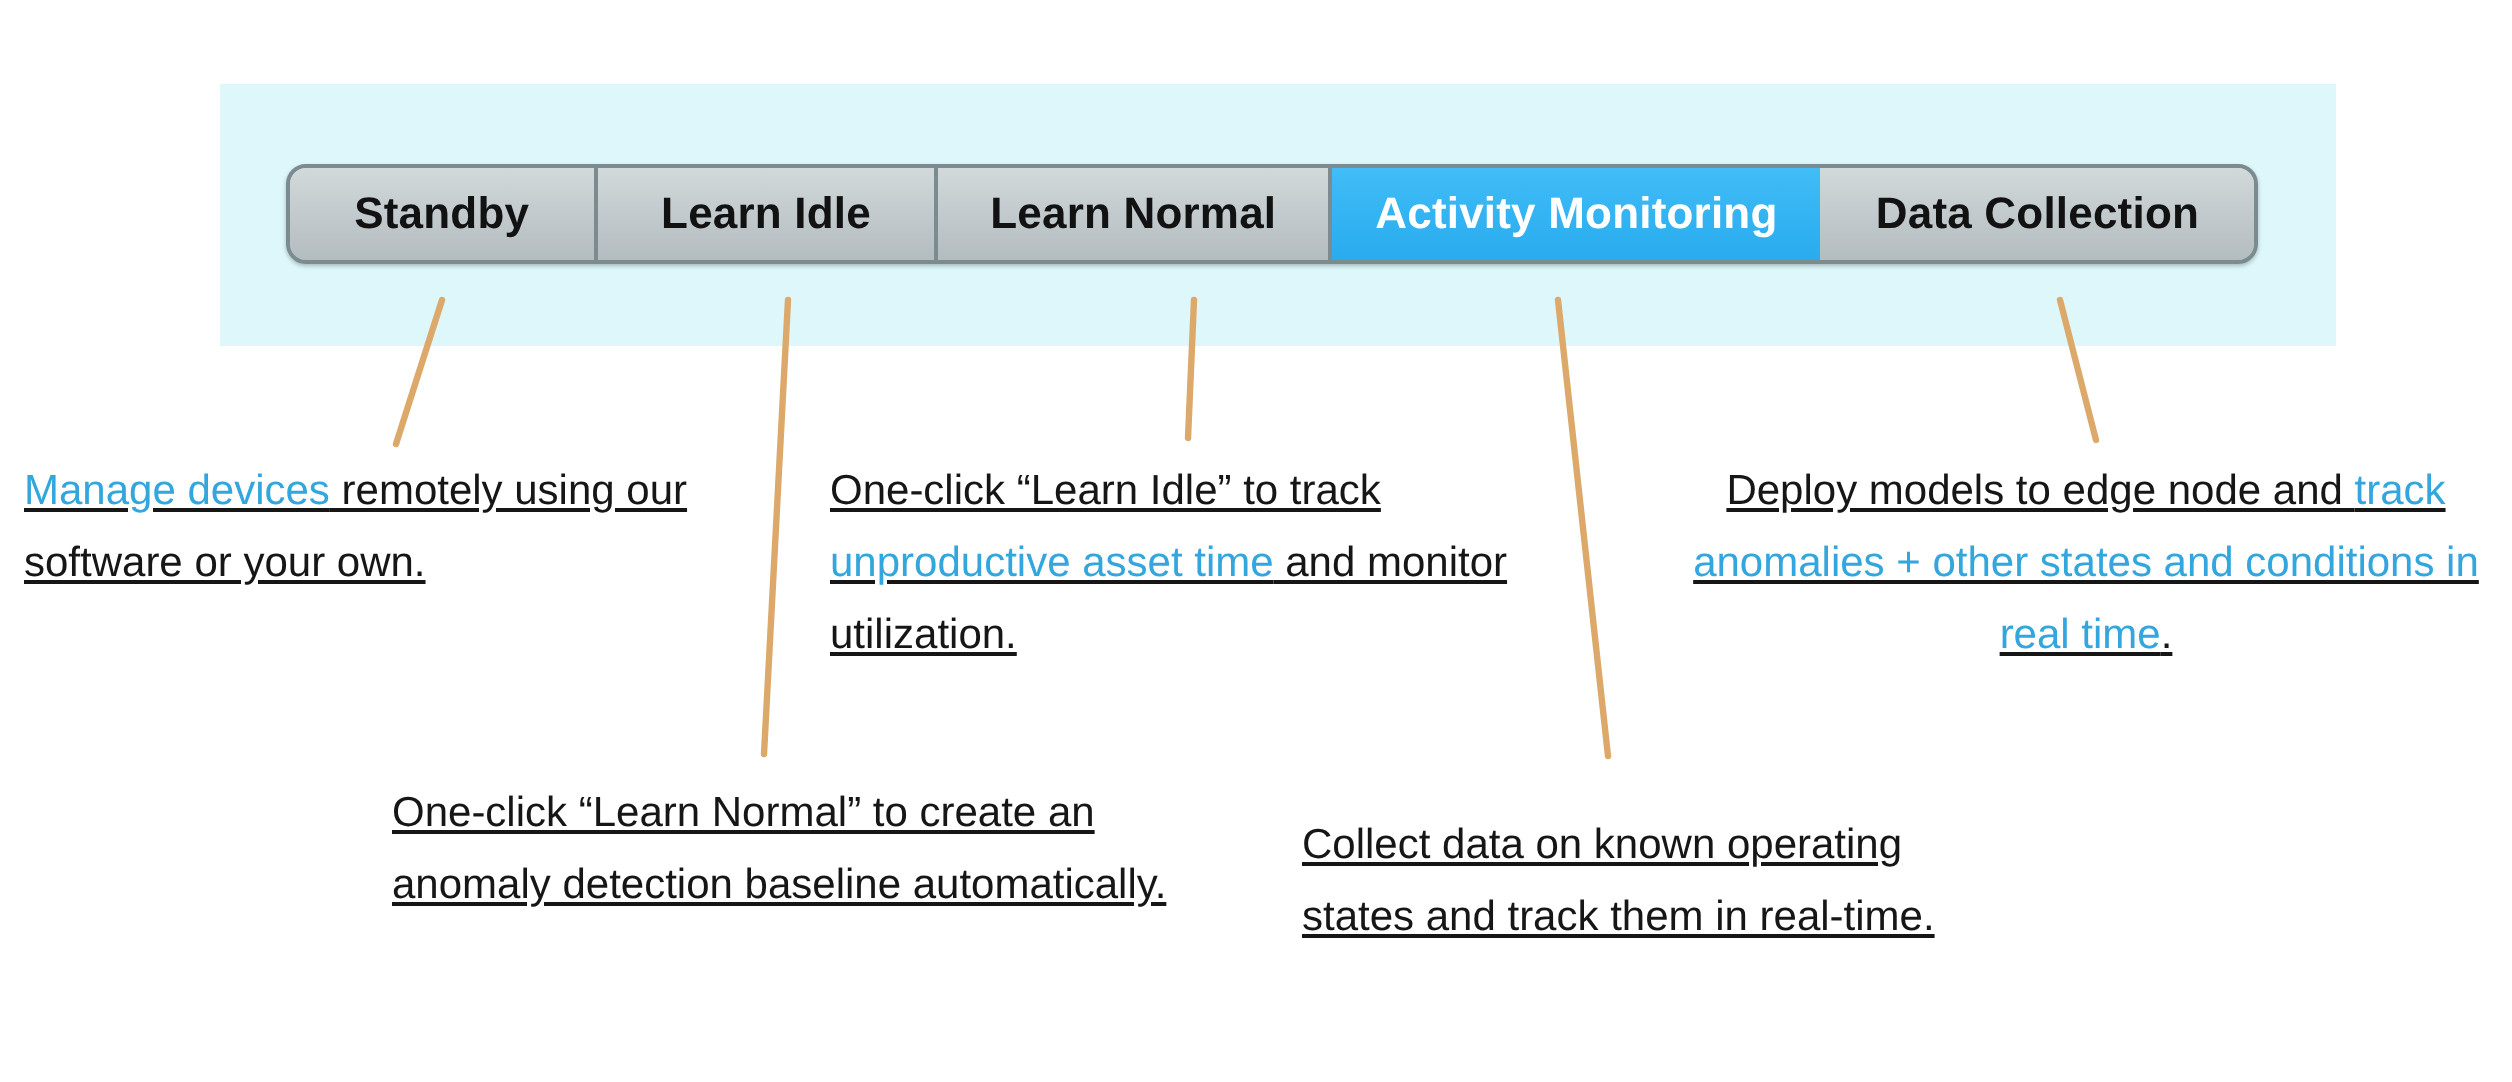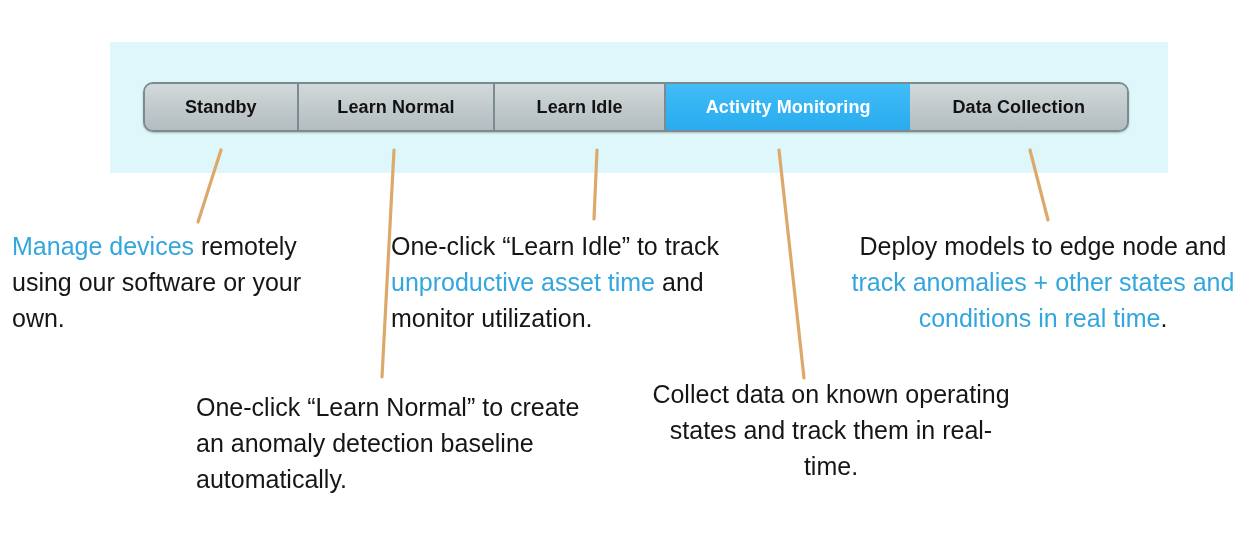--- a/index.html
+++ b/index.html
@@ -40,21 +40,21 @@
     overflow: hidden;
     background: linear-gradient(180deg, #cfd6d8 0%, #bcc5c8 52%, #aeb8bb 100%);
     box-shadow: 0 1px 2px rgba(0,0,0,0.25);
   }
   .segment {
     display: flex;
     align-items: center;
     justify-content: center;
     box-sizing: border-box;
     border-right: 2px solid #7b8b90;
-    font-size: 18px;
+    font-size: 22px;
     font-weight: bold;
     color: #121212;
     letter-spacing: 0.1px;
     white-space: nowrap;
     background: linear-gradient(180deg, #d2d9da 0%, #c2cacd 50%, #b3bcbf 100%);
   }
   .segment:last-child { border-right: none; }
   .segment.seg-standby        { width: 154px; }
   .segment.seg-learn-normal   { width: 197px; }
   .segment.seg-learn-idle     { width: 171px; }
@@ -72,42 +72,43 @@
     left: 0;
     top: 0;
     width: 1256px;
     height: 541px;
     pointer-events: none;
   }
 
   
   .caption {
     position: absolute;
-    font-size: 25px;
+    font-size: 21px;
     line-height: 36px;
     color: #161616;
     font-weight: normal;
+    text-decoration: underline;
   }
   .caption .hl { color: #33a6dd; }
 
   #caption-standby          { left: 12px;  top: 228px; width: 345px; }
-  #caption-learn-idle       { left: 391px; top: 228px; width: 375px; }
+  #caption-learn-idle       { left: 415px; top: 228px; width: 375px; }
   #caption-activity         { left: 843px; top: 228px; width: 400px; text-align: center; }
   #caption-learn-normal     { left: 196px; top: 389px; width: 390px; }
-  #caption-data-collection  { left: 651px; top: 376px; width: 360px; text-align: center; }
+  #caption-data-collection  { left: 651px; top: 405px; width: 360px; }
 </style>
 </head>
 <body>
 
 <div id="banner-band"></div>
 
 <div id="segmented-control">
   <div class="segment seg-standby">Standby</div>
+  <div class="segment seg-learn-idle">Learn Idle</div>
   <div class="segment seg-learn-normal">Learn Normal</div>
-  <div class="segment seg-learn-idle">Learn Idle</div>
   <div class="segment seg-activity-monitoring">Activity Monitoring</div>
   <div class="segment seg-data-collection">Data Collection</div>
 </div>
 
 <svg id="leader-lines" viewBox="0 0 1256 541" width="1256" height="541">
   <line stroke="#dda96a" stroke-width="3.2" stroke-linecap="round" x1="221" y1="150" x2="198" y2="222"></line>
   <line stroke="#dda96a" stroke-width="3.2" stroke-linecap="round" x1="394" y1="150" x2="382" y2="377"></line>
   <line stroke="#dda96a" stroke-width="3.2" stroke-linecap="round" x1="597" y1="150" x2="594" y2="219"></line>
   <line stroke="#dda96a" stroke-width="3.2" stroke-linecap="round" x1="779" y1="150" x2="804" y2="378"></line>
   <line stroke="#dda96a" stroke-width="3.2" stroke-linecap="round" x1="1030" y1="150" x2="1048" y2="220"></line>

